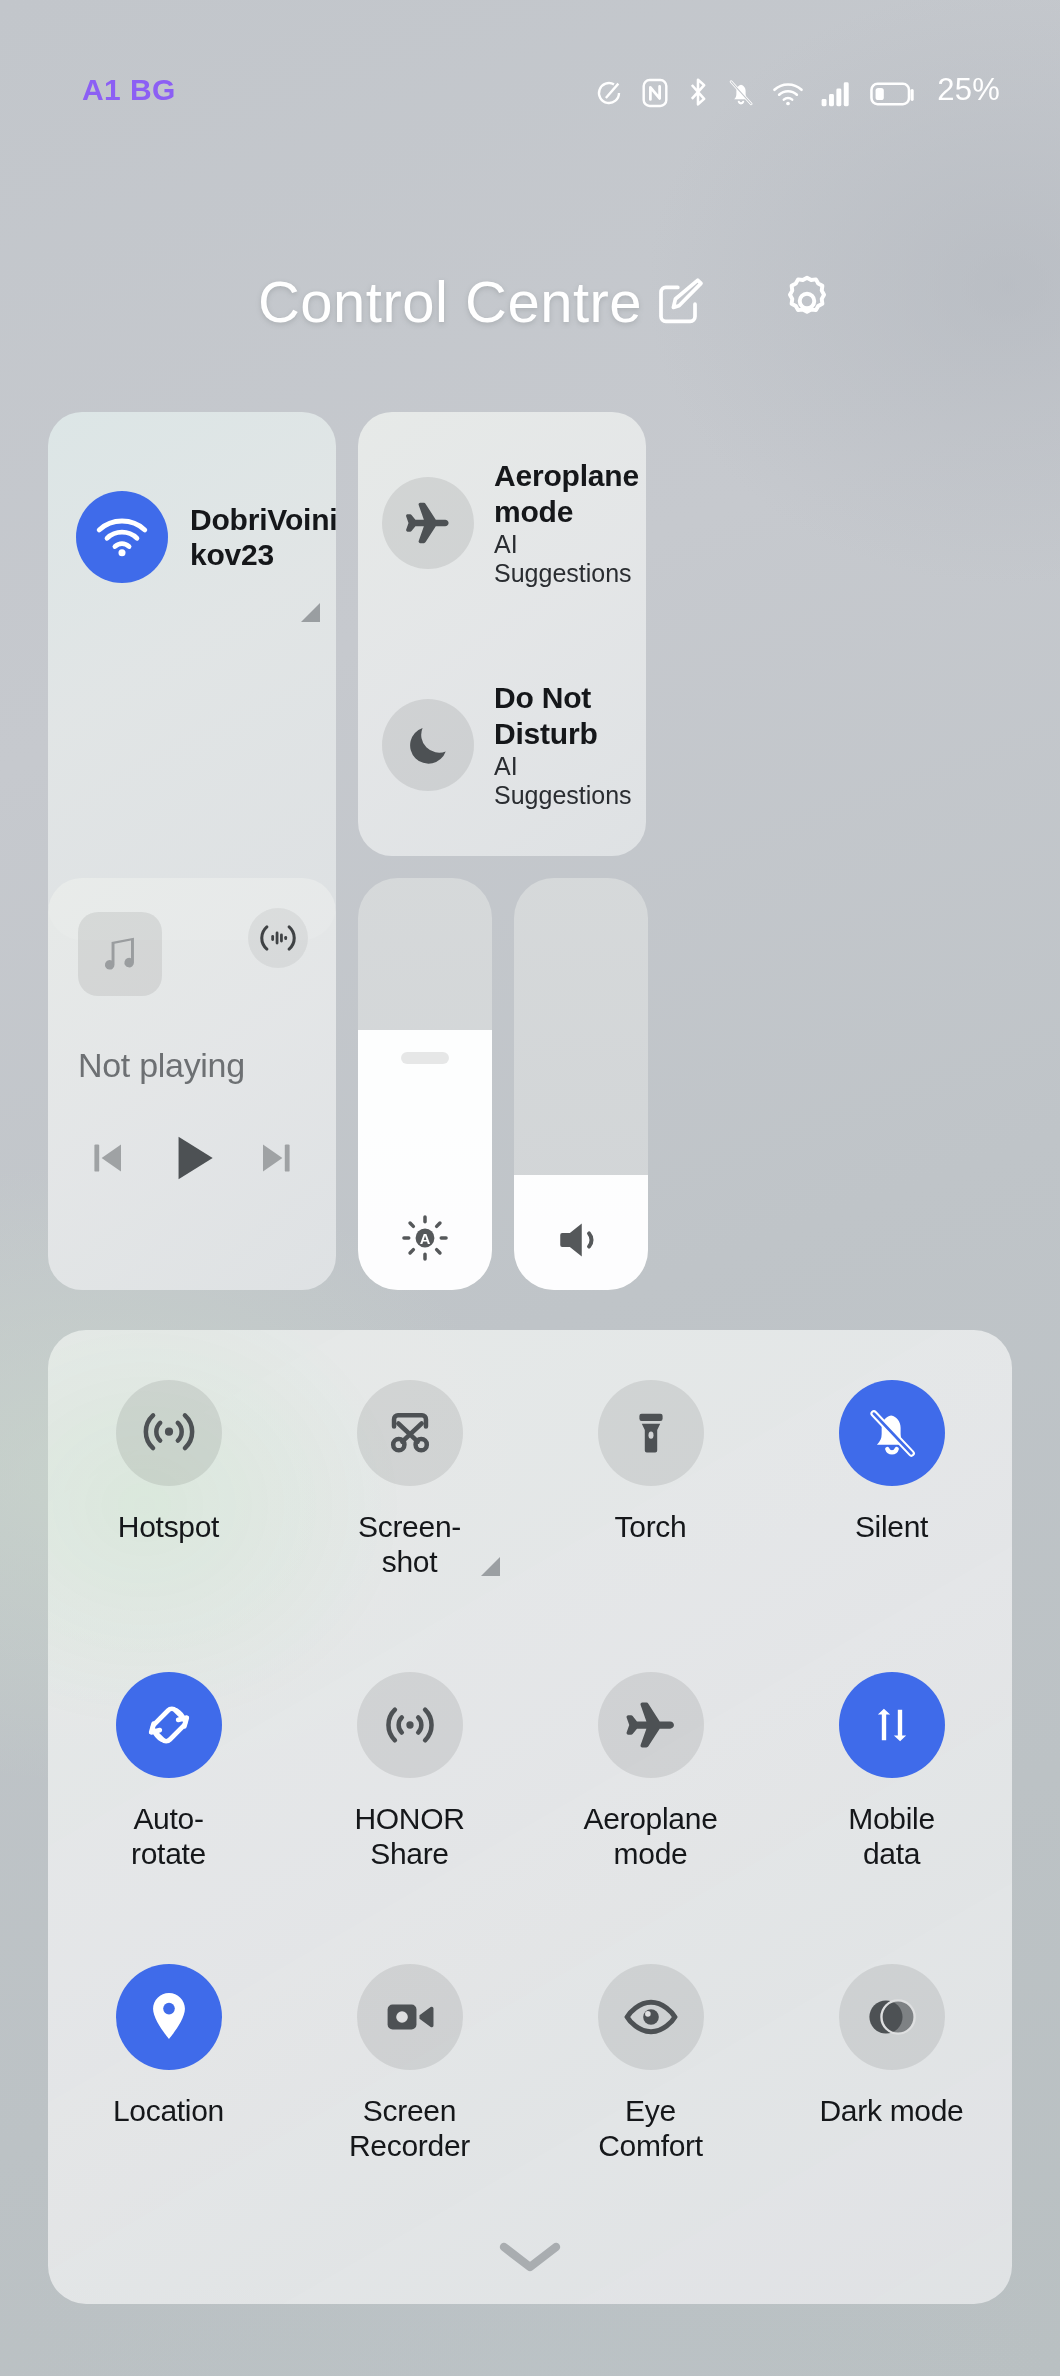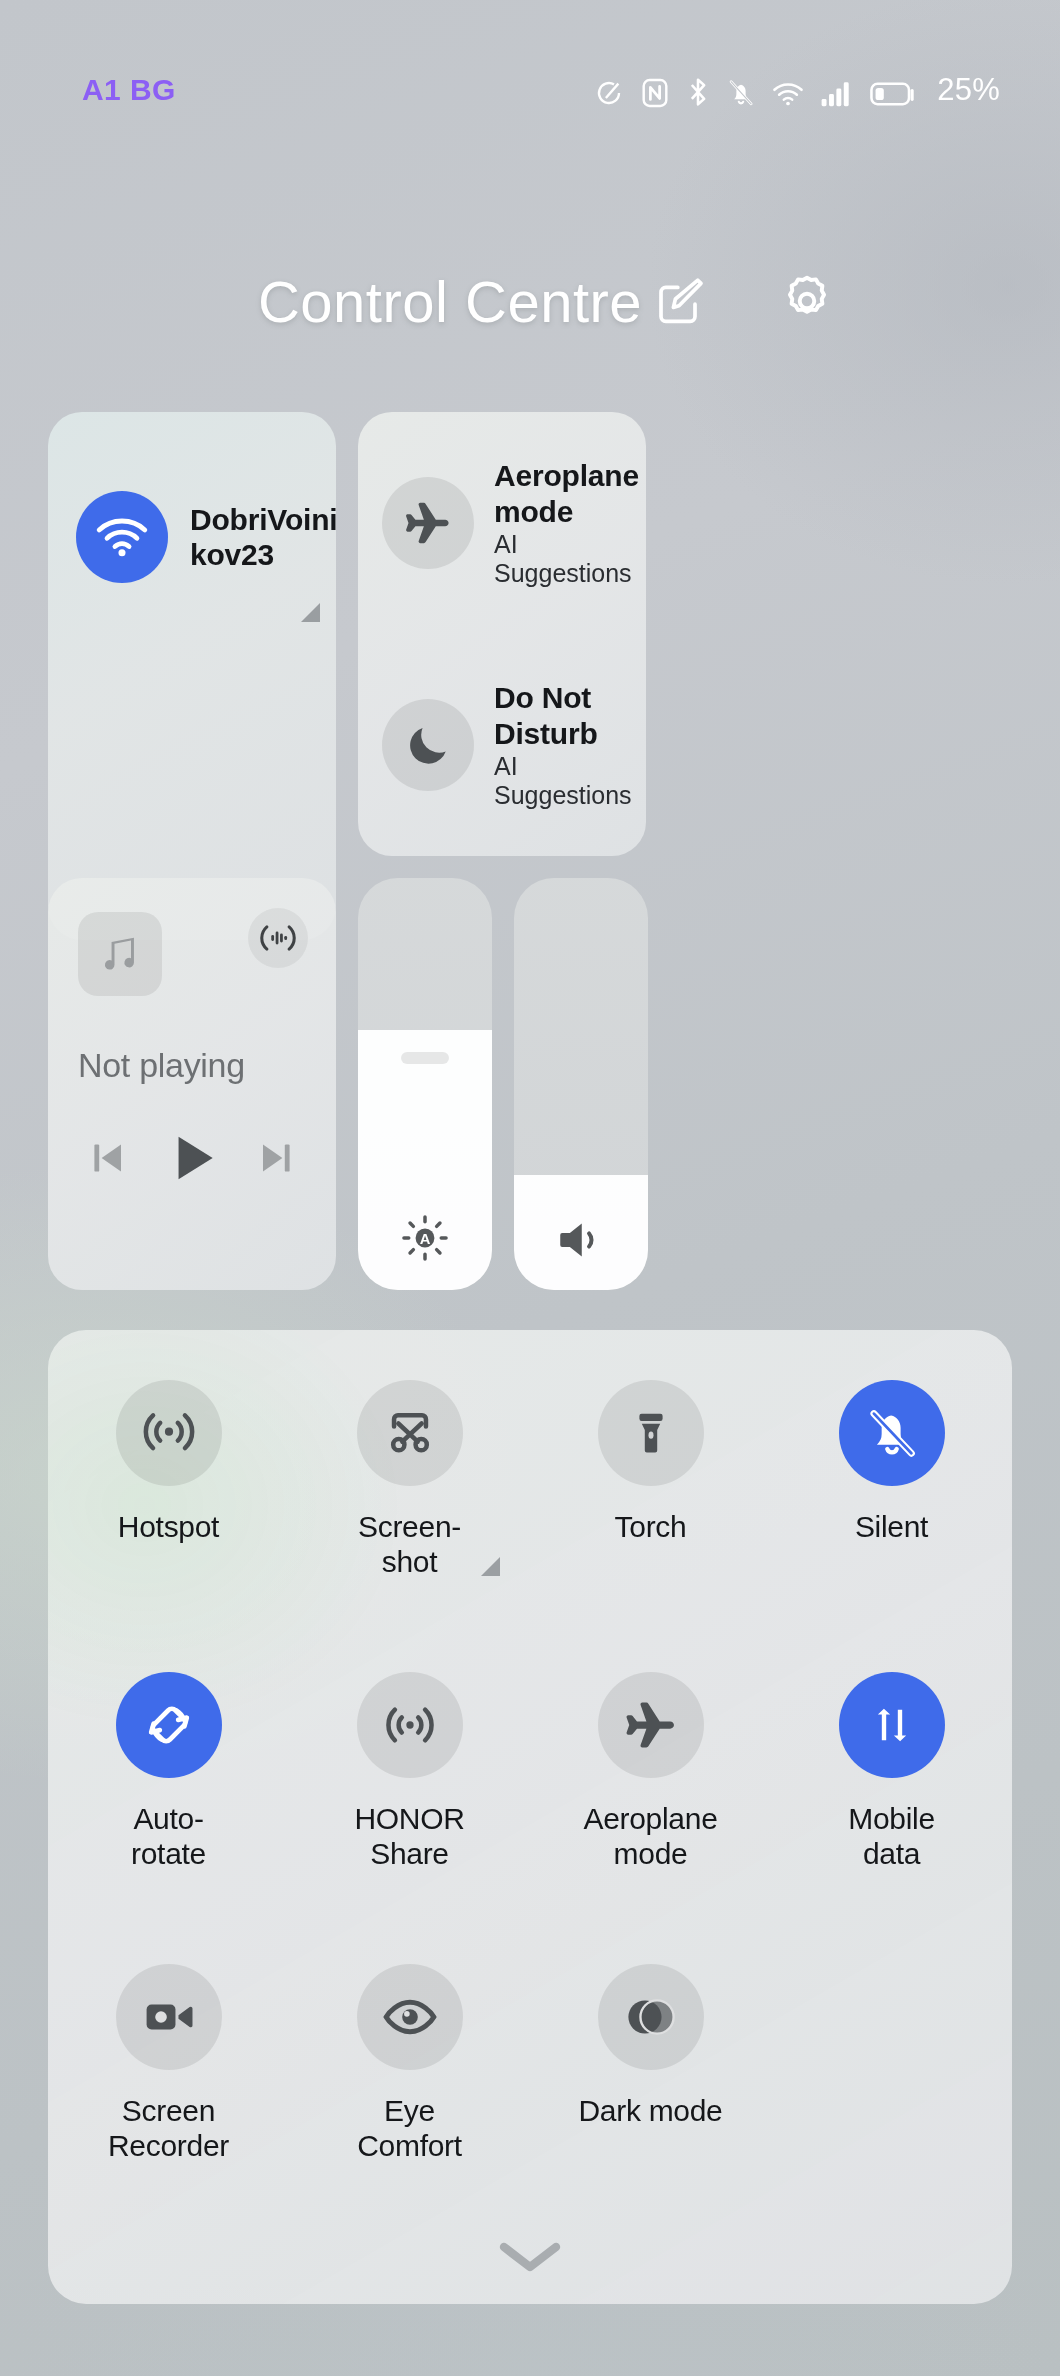--- a/index.html
+++ b/index.html
@@ -424,20 +424,31 @@
           <path d="M9.1 5.2 12.1 8h-1.9v12.4H8.1V8H6.2l2.9-2.8Z"></path>
           <path d="M16.9 20.8 13.9 18h1.9V5.6h2.1V18h1.9l-2.9 2.8Z"></path>
         </svg>
       </div>
       <div class="tile-label">
         <div>Mobile</div>
         <div>data</div>
       </div>
     </div>
 
+    <div class="tile">
+      <div class="tile-circ on">
+        <svg width="52" height="56" viewBox="0 0 22 26" fill="#fff">
+          <path d="M11 1.8c-4.1 0-7.4 3.3-7.4 7.4 0 5.4 7.4 14 7.4 14s7.4-8.6 7.4-14c0-4.1-3.3-7.4-7.4-7.4Z"></path>
+          <circle cx="11" cy="9.1" r="2.7" fill="#3f6bea"></circle>
+        </svg>
+      </div>
+      <div class="tile-label">
+        <div>Location</div>
+      </div>
+    </div>
 
     <div class="tile">
       <div class="tile-circ off">
         <svg width="56" height="46" viewBox="0 0 26 20" fill="#4d5154">
           <rect x="2.6" y="4.2" width="13.4" height="11.6" rx="2.3"></rect>
           <path d="M17.4 9.2 22.6 5.4a.8.8 0 0 1 1.3.7v7.8a.8.8 0 0 1-1.3.7l-5.2-3.8V9.2Z"></path>
           <circle cx="9.3" cy="10" r="2.7" fill="#dedfe0"></circle>
         </svg>
       </div>
       <div class="tile-label">

